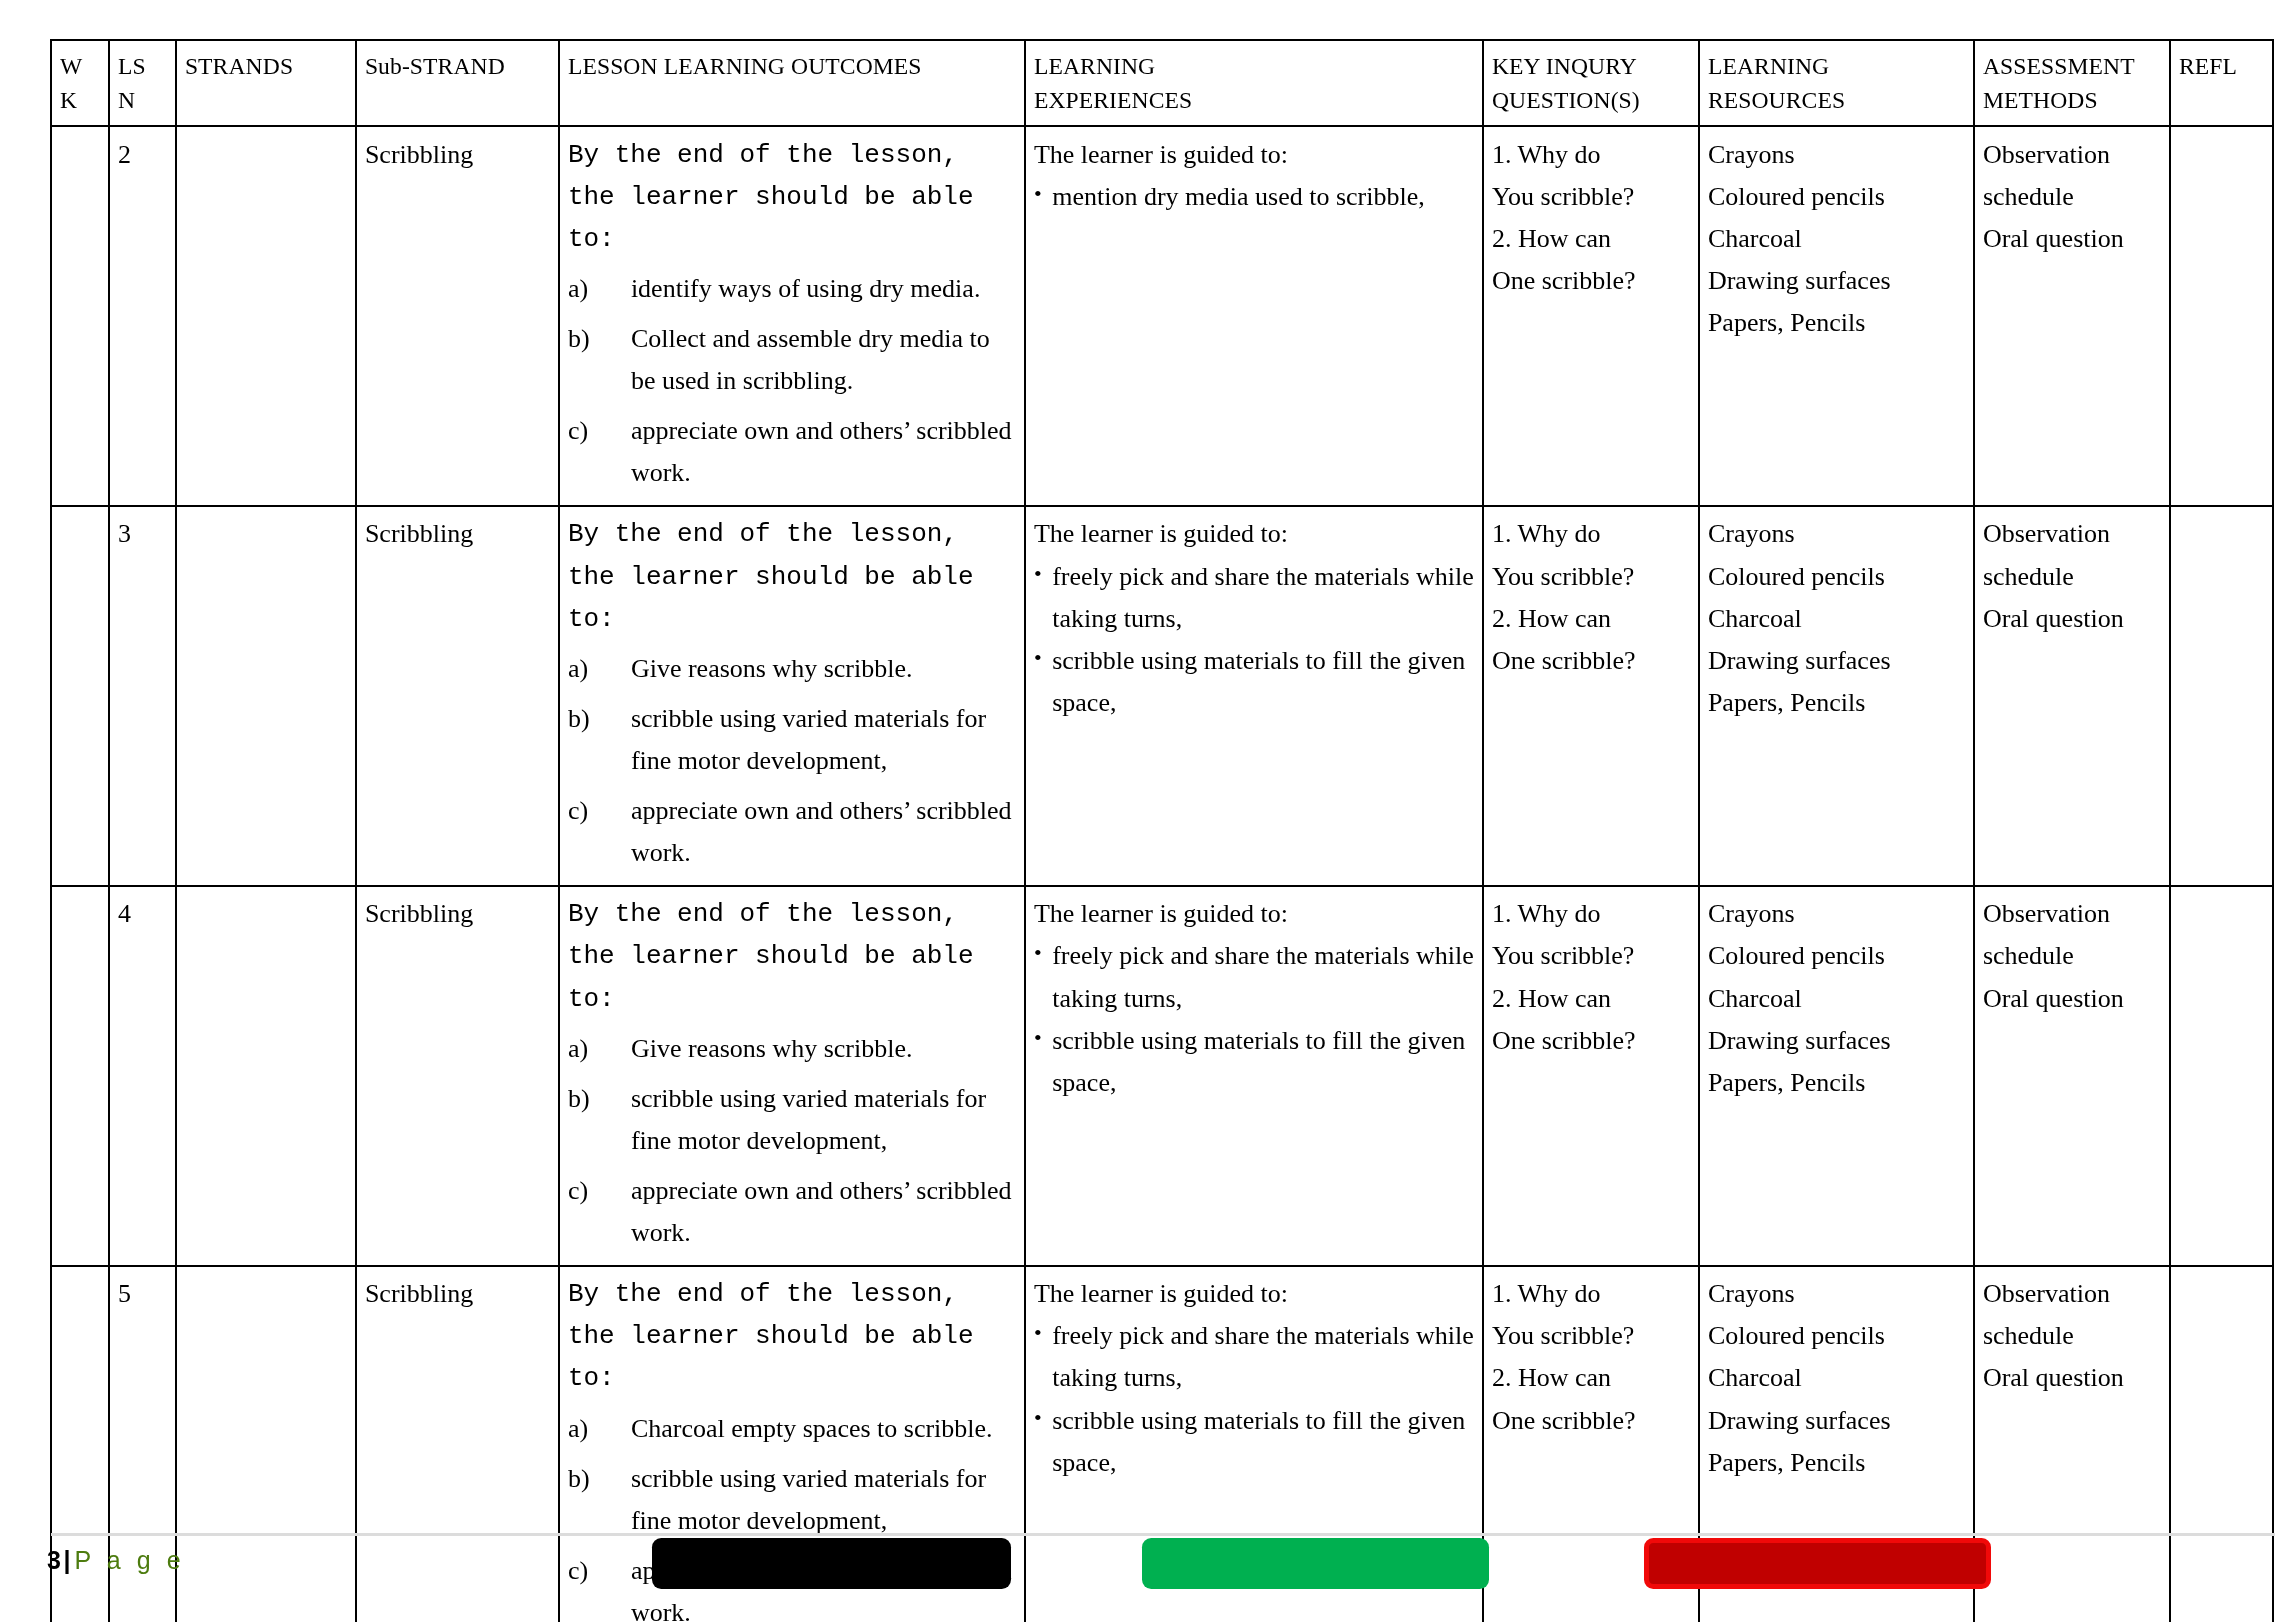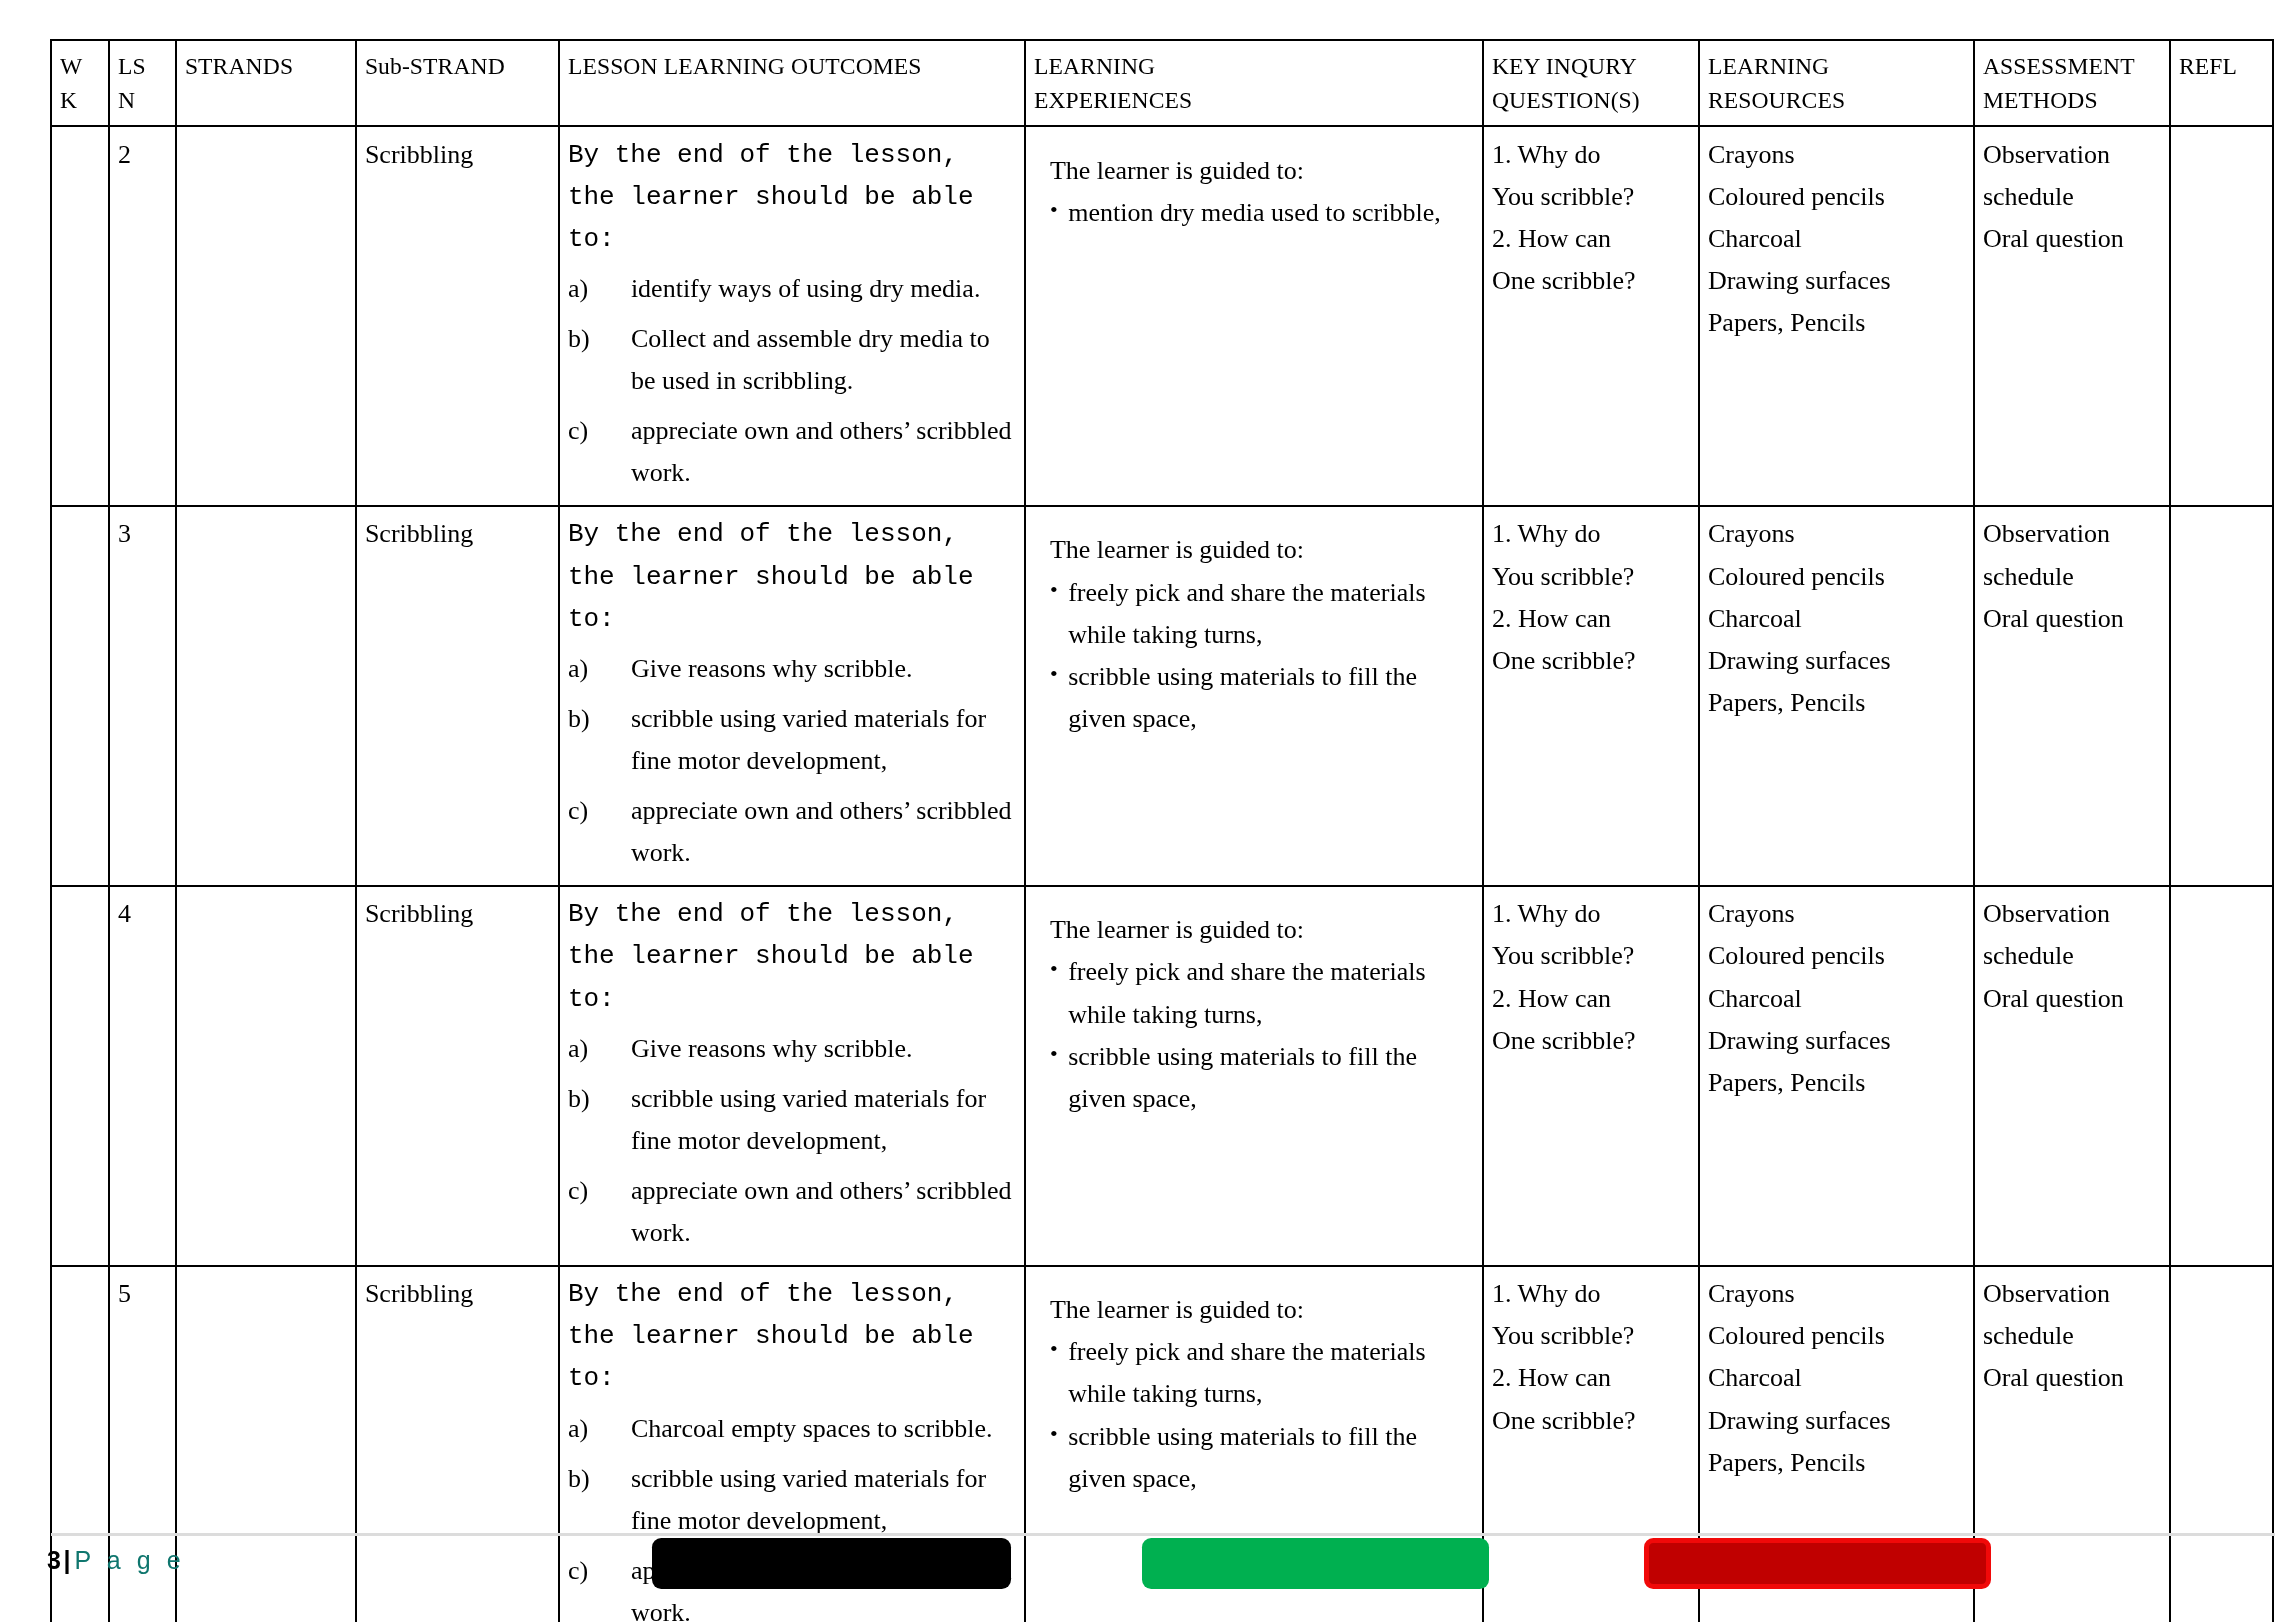--- a/index.html
+++ b/index.html
@@ -86,21 +86,21 @@
     position: absolute;
     left: 0;
     top: 0;
     width: 46px;
   }
   ol.outcomes > li .otext { display: block; margin-top: 8px; }
 
   
   ul.exp {
     list-style: none;
-    margin: 16px;
+    margin: 0;
     padding: 0;
   }
   ul.exp > li {
     position: relative;
     padding-left: 18.3px;
     margin: 0;
   }
   ul.exp > li::before {
     content: "\2022";
     position: absolute;
@@ -137,21 +137,21 @@
     font-weight: bold;
     color: #000000;
     letter-spacing: 1.3px;
   }
   .page-label .pg-sep {
     font-weight: bold;
     color: #000000;
     padding: 0 3.9px 0 1.3px;
   }
   .page-label .pg-word {
-    color: #0f766e;
+    color: #4d7c0f;
     letter-spacing: 4.6px;
   }
 
   .bar {
     position: absolute;
     height: 51px;
     border-radius: 9.2px;
   }
   .bar-black {
     left: 652px;

